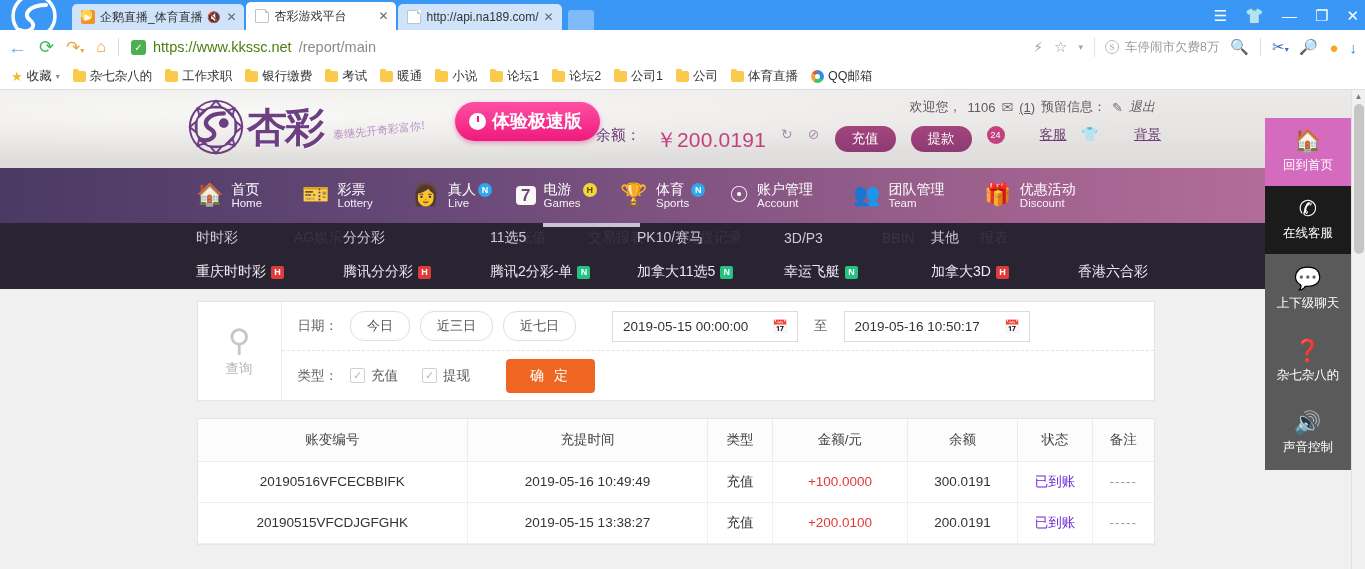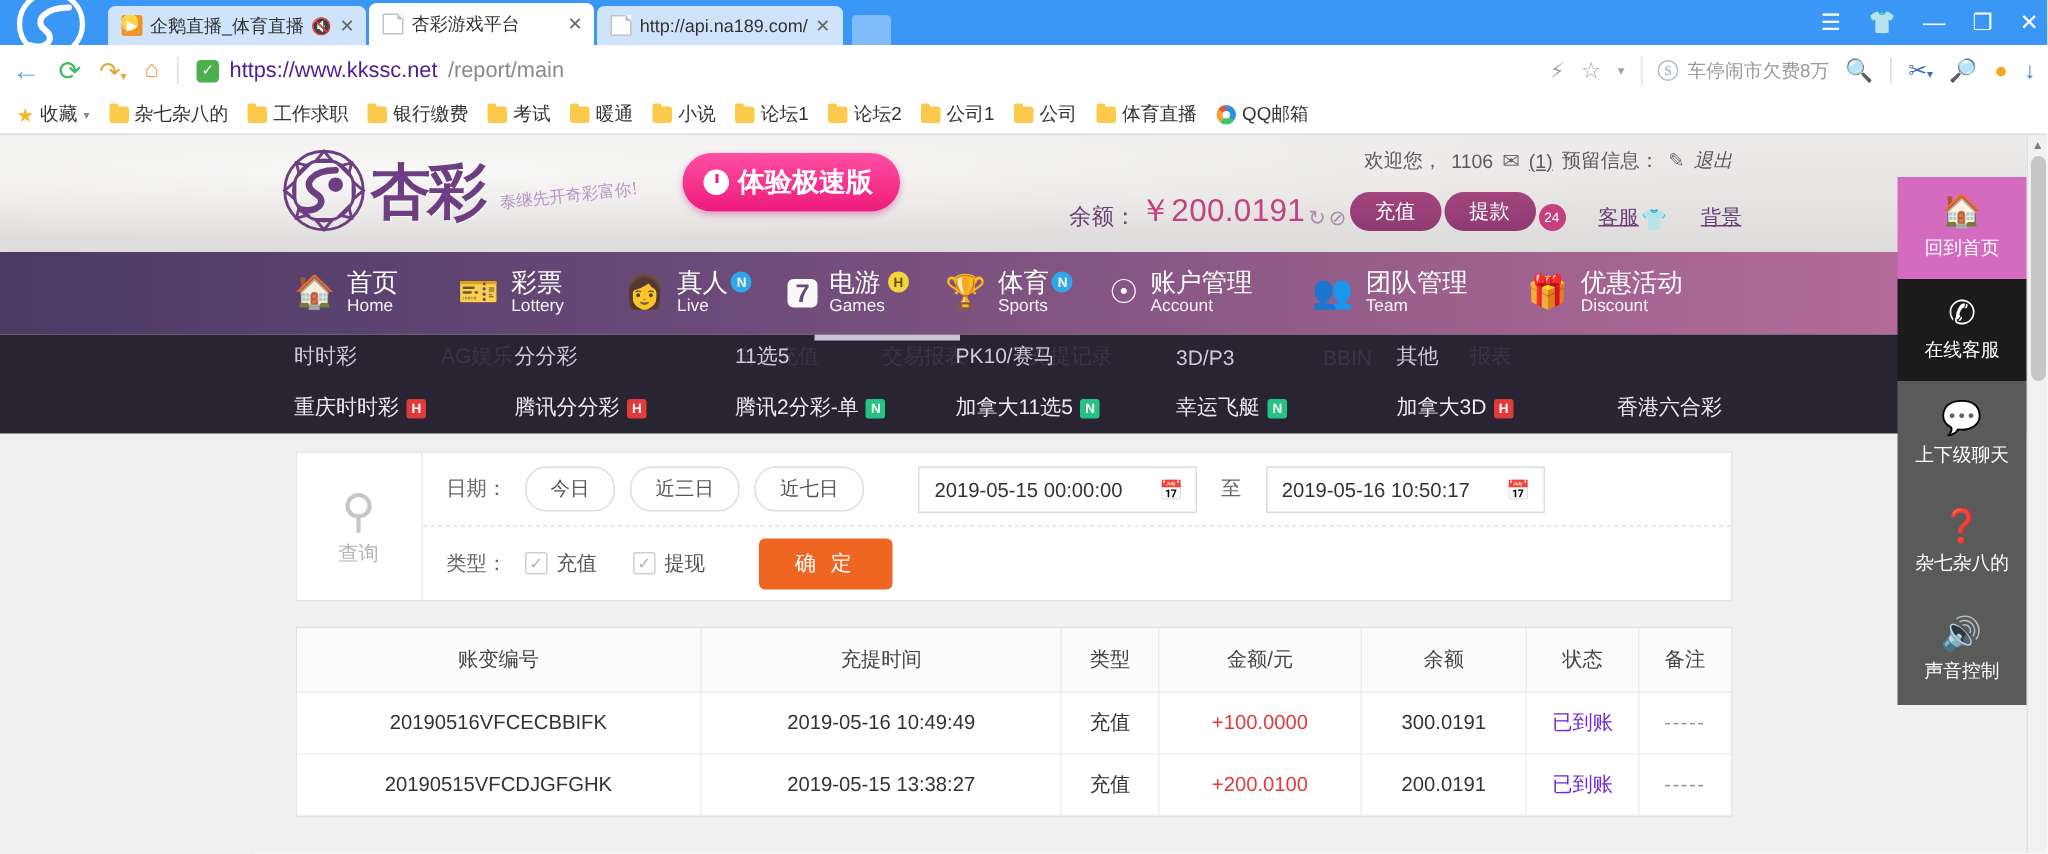--- a/index.html
+++ b/index.html
@@ -71,21 +71,21 @@
   .nav-sep { width: 1px; height: 18px; background: #dcdcdc; }
   .urlbar {
     flex: 1 1 auto; display: flex; align-items: center; gap: 7px;
     height: 26px; font-size: 14.5px; color: #222; min-width: 0;
   }
   .lock {
     width: 15px; height: 15px; background: #4caf50; border-radius: 3px;
     display: inline-flex; align-items: center; justify-content: center;
     color: #fff; font-size: 10px; flex: 0 0 15px;
   }
-  .url-domain { color: #4c1d95; }
+  .url-domain { color: #4d7c0f; }
   .url-path { color: #8a8a8a; }
   .nav-right { display: flex; align-items: center; gap: 11px; flex: 0 0 auto; }
   .nav-right .star { color: #9aa4ad; font-size: 15px; }
   .nav-right .bolt { color: #9aa4ad; font-size: 14px; }
   .searchbox {
     display: flex; align-items: center; gap: 6px;
     font-size: 12.5px; color: #9a9a9a; padding-left: 10px;
     border-left: 1px solid #e3e3e3; height: 20px;
   }
   .sogou-badge {
@@ -174,21 +174,21 @@
   .welcome {
     position: absolute; right: 196px; top: 8px;
     font-size: 13px; color: #5d5a63; display: flex; align-items: center; gap: 6px;
   }
   .welcome .env { font-size: 14px; color: #6f6b75; }
   .welcome u { text-decoration: underline; }
   .welcome .pen { font-size: 13px; color: #6f6b75; }
   .welcome .logout { font-style: italic; color: #5d5a63; }
   .balance-row {
     position: absolute; right: 190px; top: 36px;
-    display: flex; align-items: flex-end; gap: 2px;
+    display: flex; align-items: flex-start; gap: 15px;
     font-size: 15px; color: #6b3d77;
   }
   .balance-amount { font-size: 21px; color: #c2417e; letter-spacing: .2px; }
   .bal-ico { font-size: 14px; color: #a88fb0; }
   .pill-btn {
     background: linear-gradient(180deg,#a3457f 0%, #8e3a72 100%);
     color: #fff; font-size: 13.5px; border-radius: 13px;
     padding: 4px 17px; border: none;
   }
   .mini-badge {
@@ -203,21 +203,21 @@
   .main-nav {
     height: 55px;
     background: linear-gradient(90deg,#4a3a63 0%, #6b4a79 35%, #9a5f8c 70%, #b96fa0 100%);
     display: flex; align-items: center; padding-left: 196px; gap: 0;
   }
   .nav-item {
     display: flex; align-items: center; gap: 8px; color: #fff;
     padding: 0 22px 0 0; margin-right: 18px; position: relative;
   }
   .nav-ico { font-size: 22px; line-height: 1; opacity: .97; }
-  .nav-txt-cn { font-size: 17px; line-height: 1.05; font-weight: 500; }
+  .nav-txt-cn { font-size: 14px; line-height: 1.05; font-weight: 500; }
   .nav-txt-en { font-size: 11.5px; line-height: 1.1; opacity: .92; }
   .nav-sup {
     position: absolute; top: 1px; font-size: 9px; width: 14px; height: 14px;
     border-radius: 50%; display: inline-flex; align-items: center; justify-content: center;
     color: #fff; font-weight: bold;
   }
   .sup-n { background: #2fa7e8; }
   .sup-h { background: #f2d43c; color: #6b4a00; }
 
   

